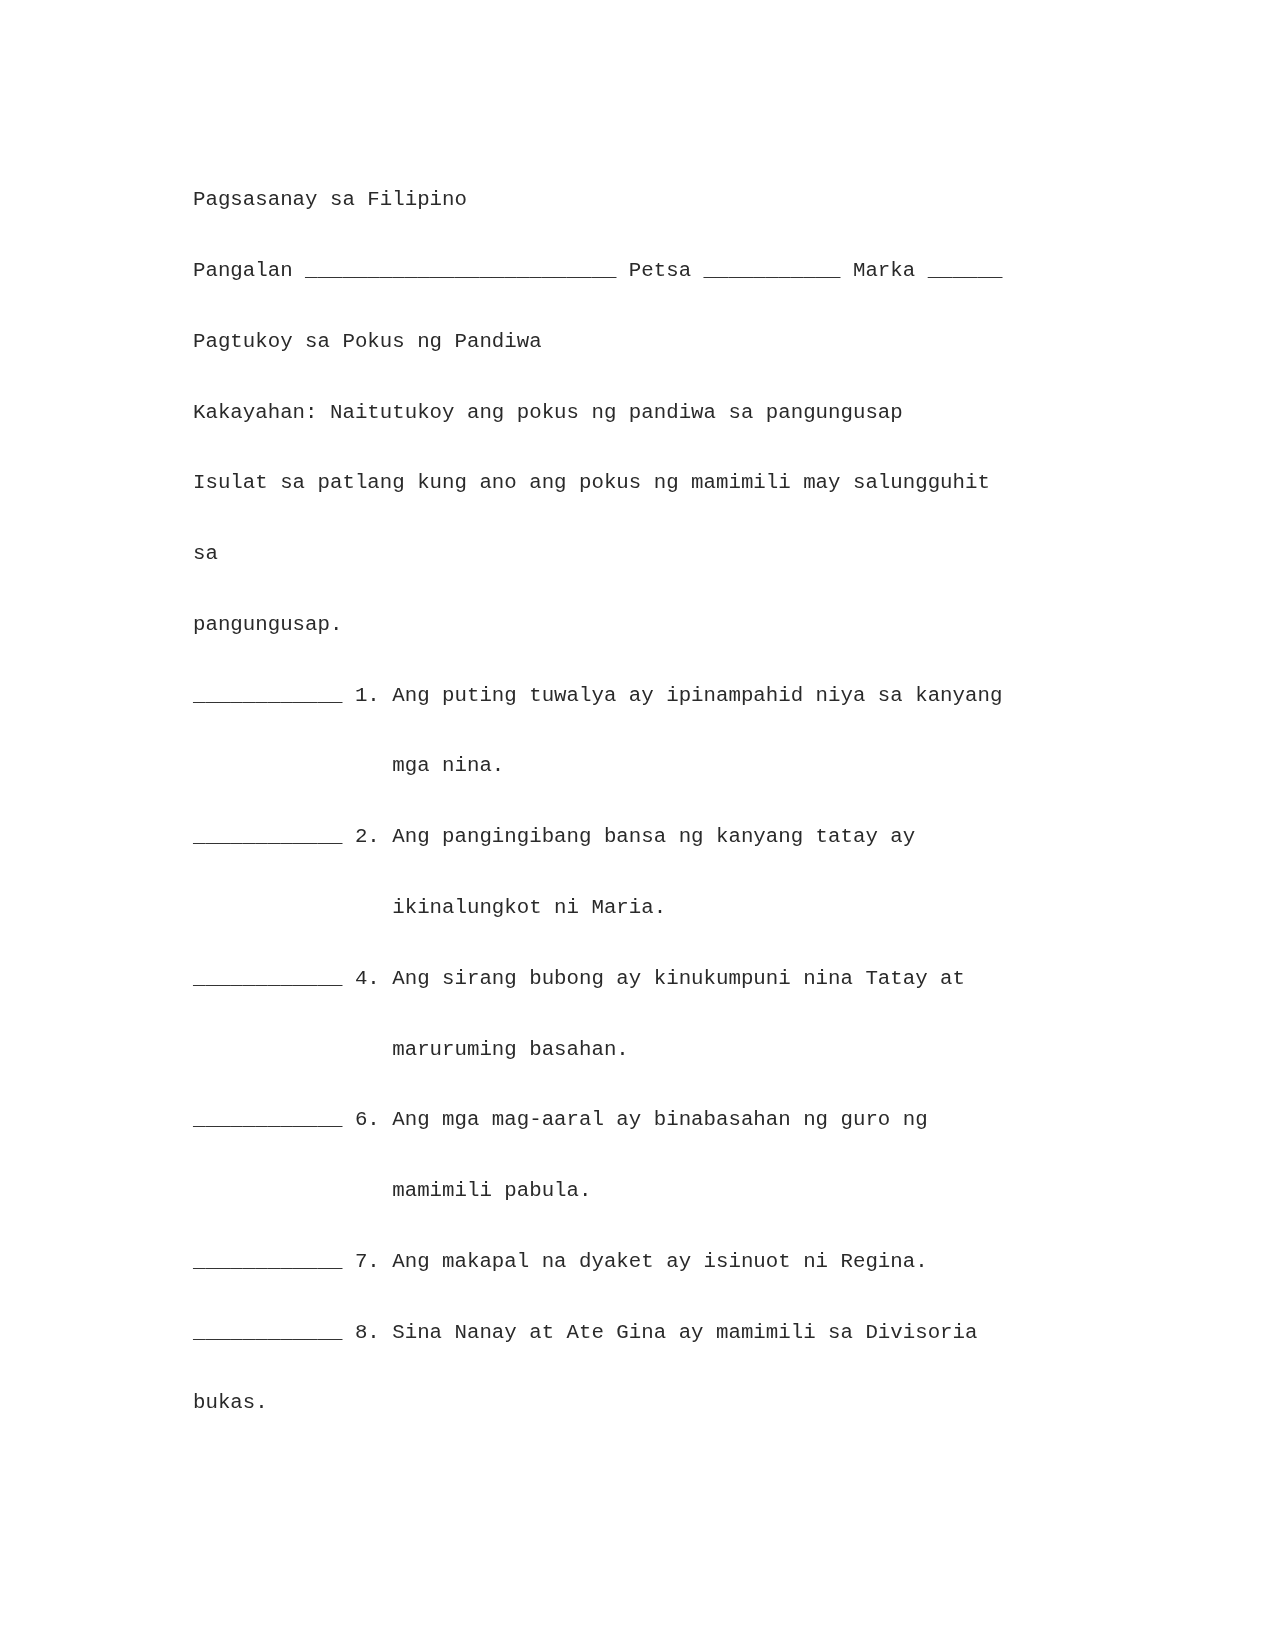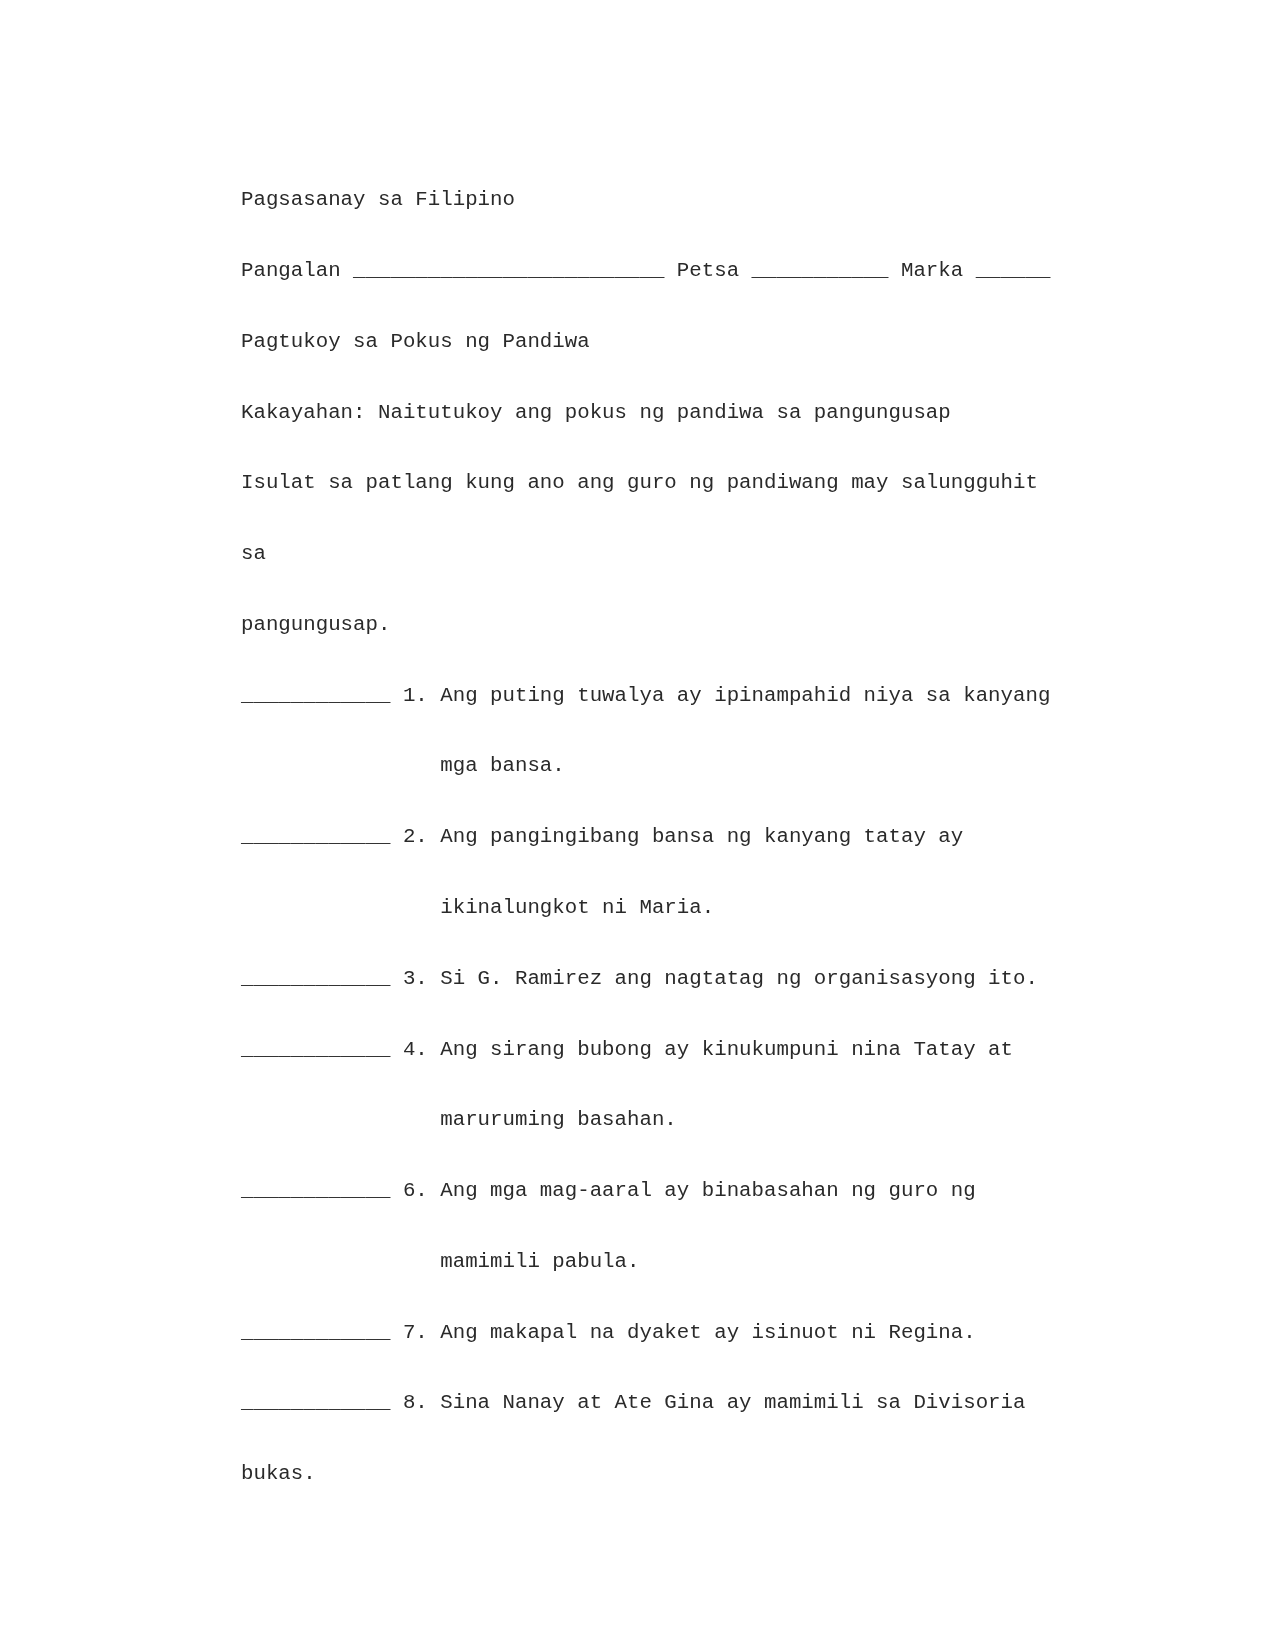--- a/index.html
+++ b/index.html
@@ -3,38 +3,37 @@
 <meta charset="utf-8">
 <style>
   html, body { margin:0; padding:0; background:#ffffff; }
   body { width:1275px; height:1651px; position:relative; overflow:hidden; }
   .page {
     position:absolute; left:193px; top:141px;
     font-family: "Liberation Mono", "DejaVu Sans Mono", monospace;
     font-size:20.75px; line-height:23.6px; color:#2a2a2a;
     white-space:pre;
   }
-  .line { display:block; height:23.6px;margin-left:48px; }
+  .line { display:block; height:23.6px; }
 </style>
 </head>
 <body>
 
 <div class="page">
   <span class="line">Pagsasanay sa Filipino</span>
   <span class="line">Pangalan _________________________ Petsa ___________ Marka ______</span>
   <span class="line">Pagtukoy sa Pokus ng Pandiwa</span>
   <span class="line">Kakayahan: Naitutukoy ang pokus ng pandiwa sa pangungusap</span>
-  <span class="line">Isulat sa patlang kung ano ang guro ng pandiwang may salungguhit</span>
+  <span class="line">Isulat sa patlang kung ano ang pokus ng mamimili may salungguhit</span>
   <span class="line">sa</span>
   <span class="line">pangungusap.</span>
   <span class="line">____________ 1. Ang puting tuwalya ay ipinampahid niya sa kanyang</span>
-  <span class="line">                mga bansa.</span>
+  <span class="line">                mga nina.</span>
   <span class="line">____________ 2. Ang pangingibang bansa ng kanyang tatay ay</span>
   <span class="line">                ikinalungkot ni Maria.</span>
-  <span class="line">____________ 3. Si G. Ramirez ang nagtatag ng organisasyong ito.</span>
   <span class="line">____________ 4. Ang sirang bubong ay kinukumpuni nina Tatay at</span>
   <span class="line">                maruruming basahan.</span>
   <span class="line">____________ 6. Ang mga mag-aaral ay binabasahan ng guro ng</span>
   <span class="line">                mamimili pabula.</span>
   <span class="line">____________ 7. Ang makapal na dyaket ay isinuot ni Regina.</span>
   <span class="line">____________ 8. Sina Nanay at Ate Gina ay mamimili sa Divisoria</span>
   <span class="line">bukas.</span>
   
   
   

